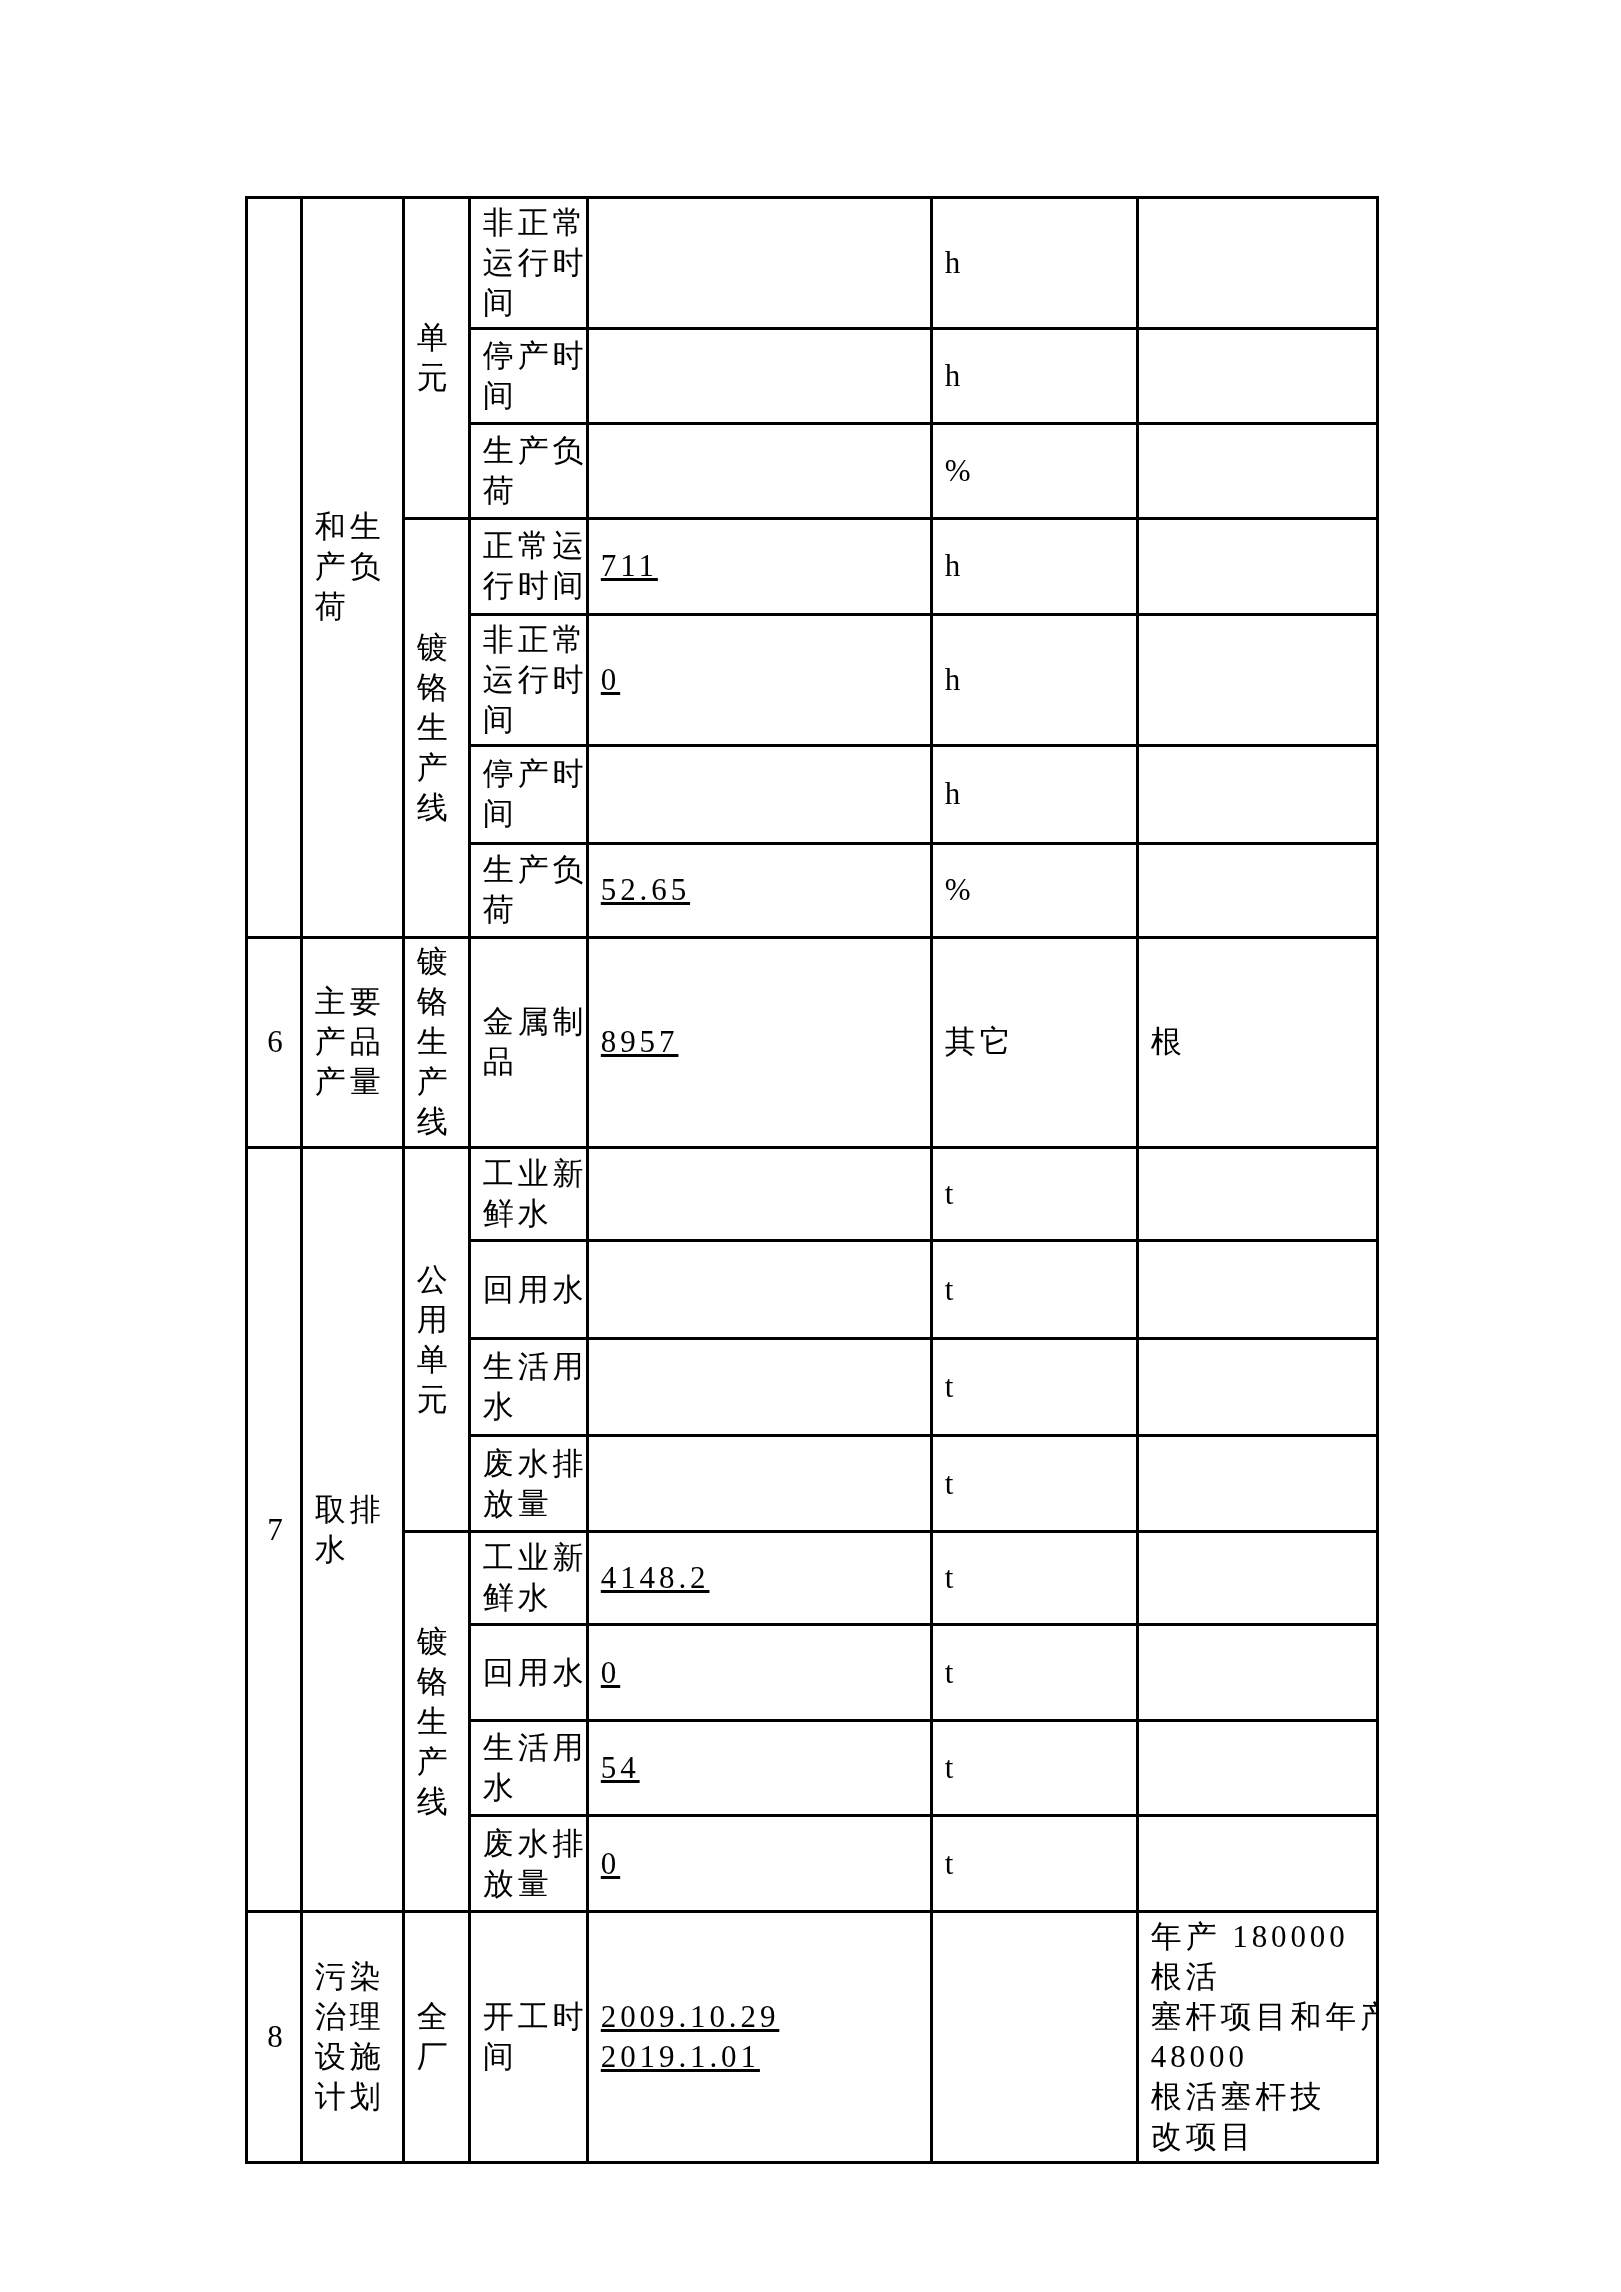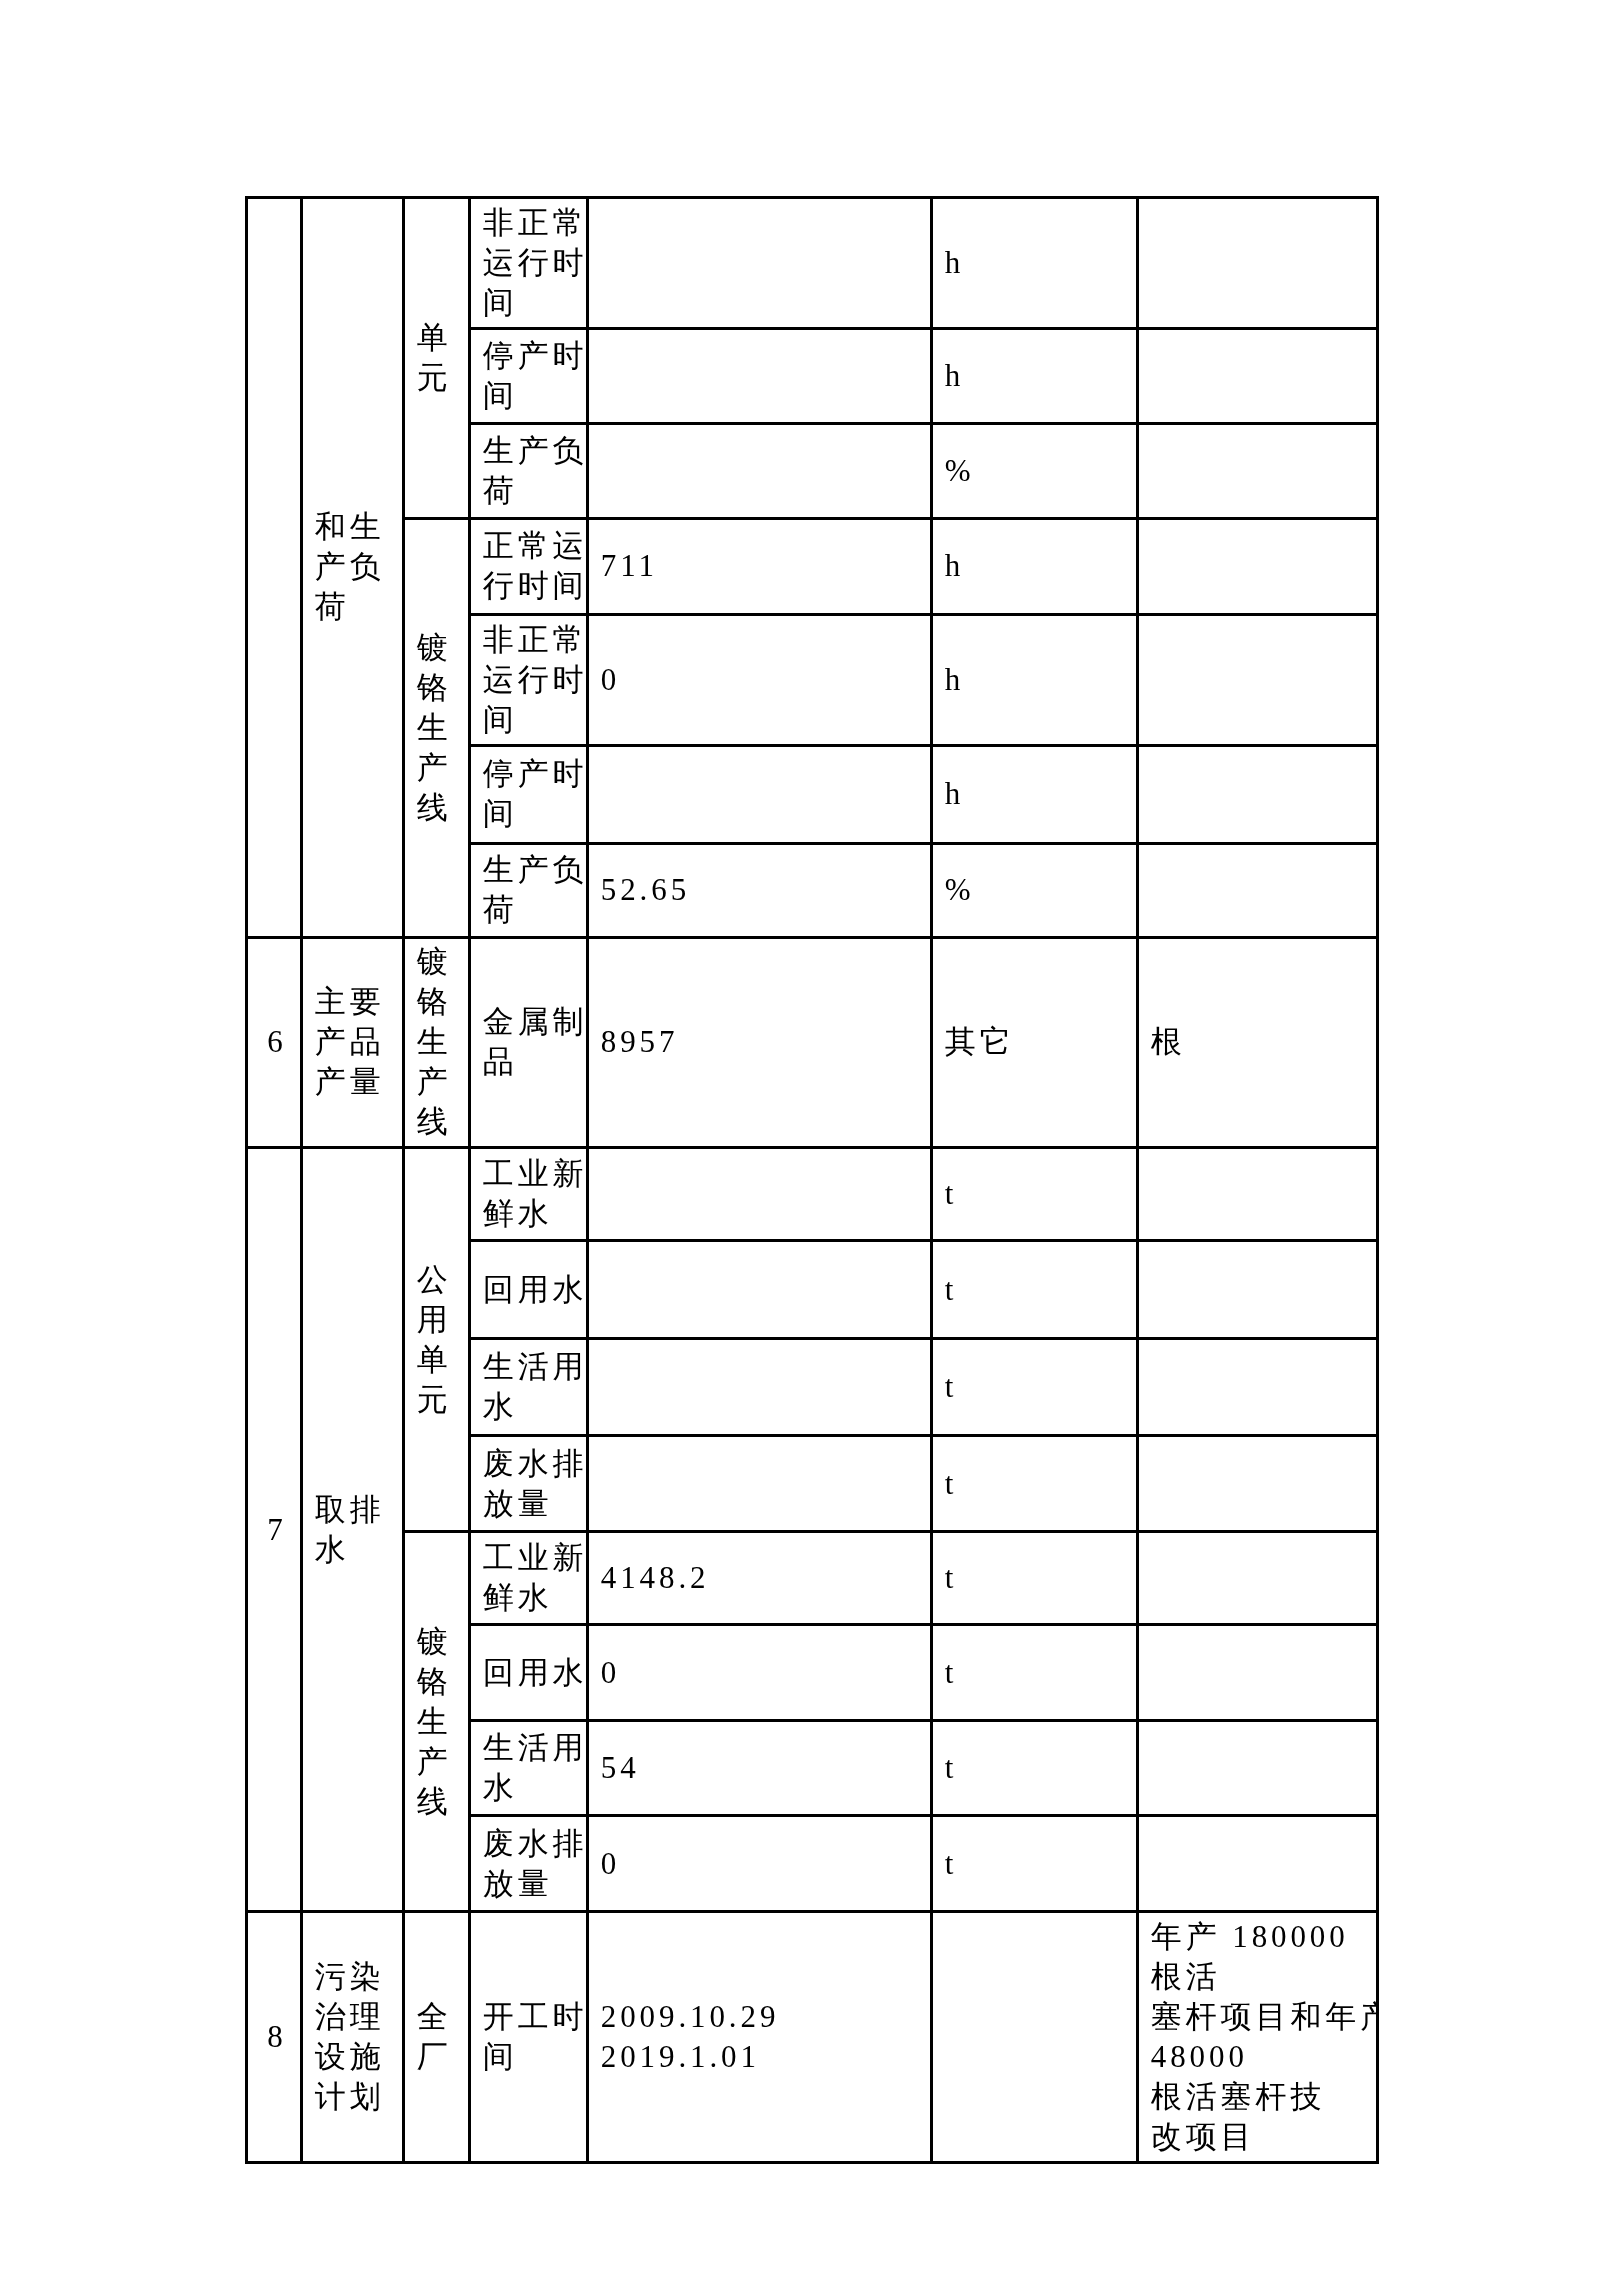--- a/index.html
+++ b/index.html
@@ -23,21 +23,21 @@
     vertical-align:middle;
     padding:3.9px 5.9px 3.9px 11.8px;
     font-size:31px;
     line-height:40px;
     letter-spacing:3.9px;
     white-space:pre-line;
     overflow:hidden;
     word-break:keep-all;
   }
   td.col-num{text-align:center;padding:3.9px 2px;letter-spacing:0;font-size:30px;}
-  td.col-value{font-size:30px;letter-spacing:0;line-height:39px;}
+  td.col-value{font-size:30px;letter-spacing:0;line-height:39px;text-decoration:underline;}
   td.col-unit{font-size:30px;letter-spacing:1px;}
   td.col-remark{font-size:29px;letter-spacing:1px;line-height:39px;padding-right:9.8px;}
   td.v-top{vertical-align:top;padding-top:9.8px;}
 </style>
 </head>
 <body>
 
 <div class="page">
   <table class="report">
     <colgroup>

